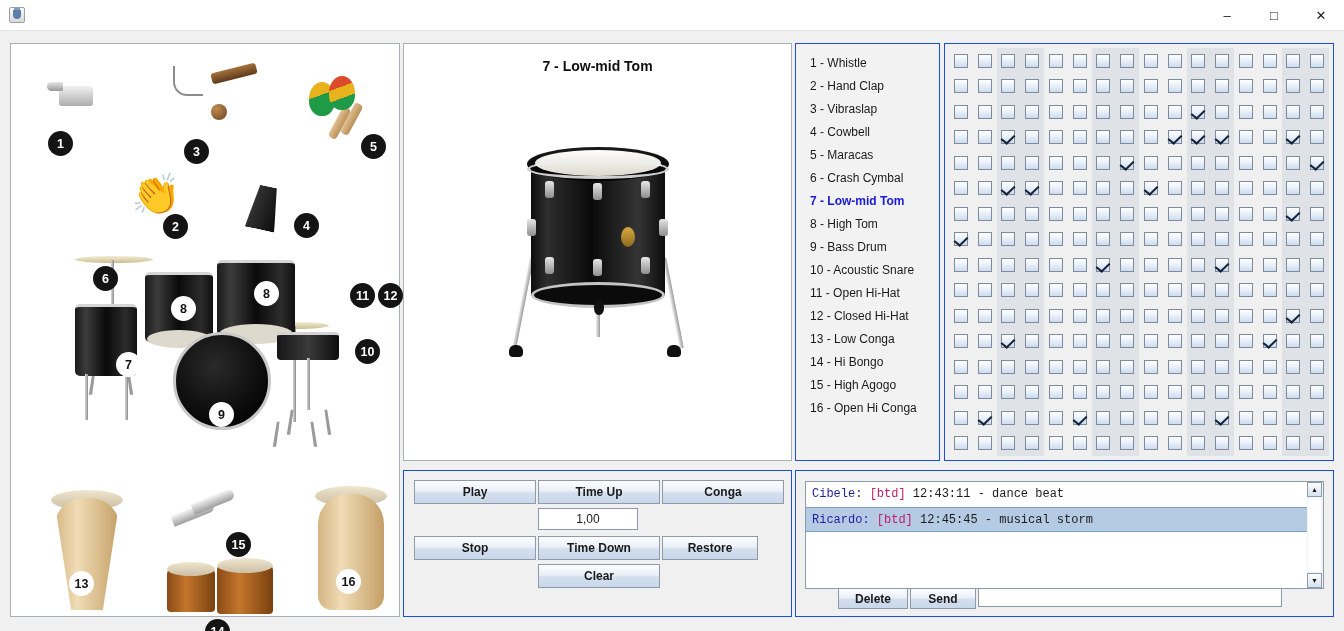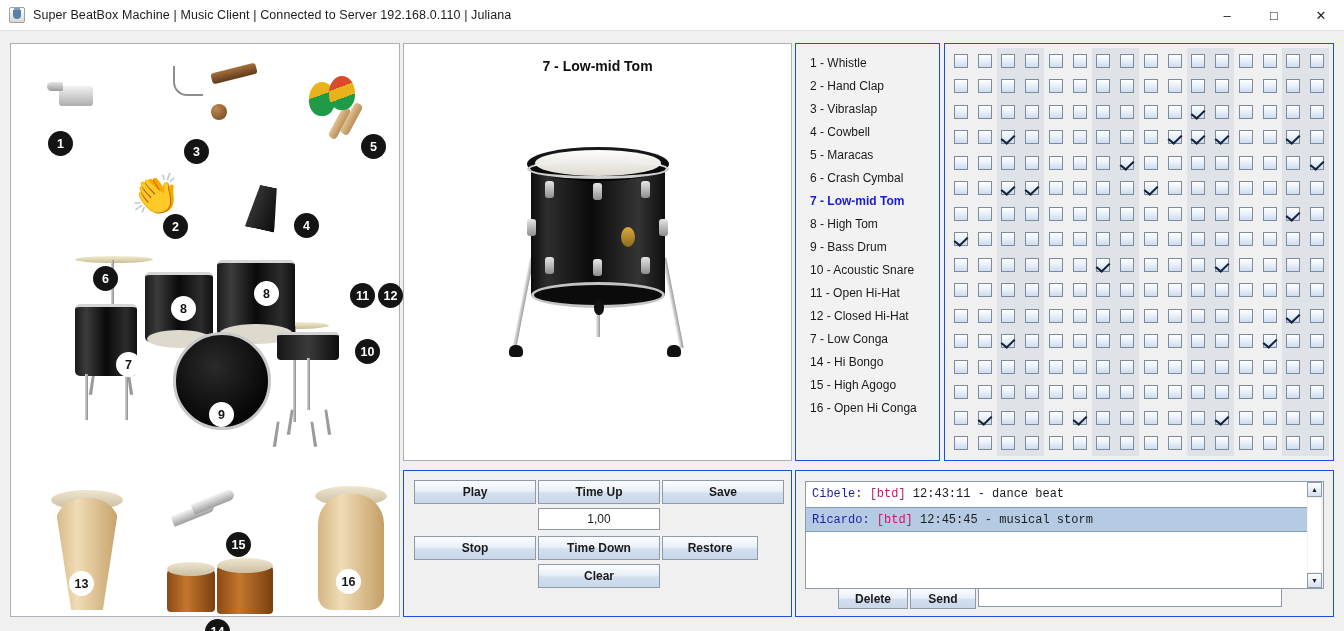--- a/index.html
+++ b/index.html
@@ -224,21 +224,20 @@
     position: absolute; left: 182px; top: 117px;
     width: 304px; height: 19px;
     background: #ffffff; border: 1px solid #8d9aaa;
   }
 </style>
 </head>
 <body>
 
 <div id="titlebar">
   <div id="app-icon"></div>
-  <div id="title-text">Super BeatBox Machine | Music Client | Connected to Server 192.168.0.110 | Juliana</div>
   <div class="wbtn" id="win-min">
     <span class="wglyph">–</span>
   </div>
   <div class="wbtn" id="win-max">
     <span class="wglyph">□</span>
   </div>
   <div class="wbtn" id="win-close">
     <span class="wglyph">✕</span>
   </div>
 </div>
@@ -357,43 +356,43 @@
       <div class="fl-lug" style="left:156px;top:80px;"></div>
       <div class="fl-badge" style="left:118px;top:88px;"></div>
       <div class="fl-bot"></div>
       <div class="fl-muff" style="left:91px;top:160px;"></div>
     </div>
   </div>
 
   <div class="panel-gray" id="transport-panel">
     <div class="btn" style="left:10px;top:9px;width:122px;height:24px;">Play</div>
     <div class="btn" style="left:134px;top:9px;width:122px;height:24px;">Time Up</div>
-    <div class="btn" style="left:258px;top:9px;width:122px;height:24px;">Save</div>
-    <div class="tfield" style="left:134px;top:37px;width:122px;height:22px;">1,00</div>
+    <div class="btn" style="left:258px;top:9px;width:122px;height:24px;">Conga</div>
+    <div class="tfield" style="left:134px;top:37px;width:100px;height:22px;">1,00</div>
     <div class="btn" style="left:10px;top:65px;width:122px;height:24px;">Stop</div>
     <div class="btn" style="left:134px;top:65px;width:122px;height:24px;">Time Down</div>
     <div class="btn" style="left:258px;top:65px;width:96px;height:24px;">Restore</div>
     <div class="btn" style="left:134px;top:93px;width:122px;height:24px;">Clear</div>
   </div>
 
   <div class="panel-gray" id="list-panel">
     <div id="list-inner">
         <div class="list-item">1 - Whistle</div>
         <div class="list-item">2 - Hand Clap</div>
         <div class="list-item">3 - Vibraslap</div>
         <div class="list-item">4 - Cowbell</div>
         <div class="list-item">5 - Maracas</div>
         <div class="list-item">6 - Crash Cymbal</div>
         <div class="list-item sel">7 - Low-mid Tom</div>
         <div class="list-item">8 - High Tom</div>
         <div class="list-item">9 - Bass Drum</div>
         <div class="list-item">10 - Acoustic Snare</div>
         <div class="list-item">11 - Open Hi-Hat</div>
         <div class="list-item">12 - Closed Hi-Hat</div>
-        <div class="list-item">7 - Low Conga</div>
+        <div class="list-item">13 - Low Conga</div>
         <div class="list-item">14 - Hi Bongo</div>
         <div class="list-item">15 - High Agogo</div>
         <div class="list-item">16 - Open Hi Conga</div>
       </div>
   </div>
 
   <div class="panel-gray" id="grid-panel">
     <div id="grid">
         <div class="cell">
           <div class="cb"></div>

